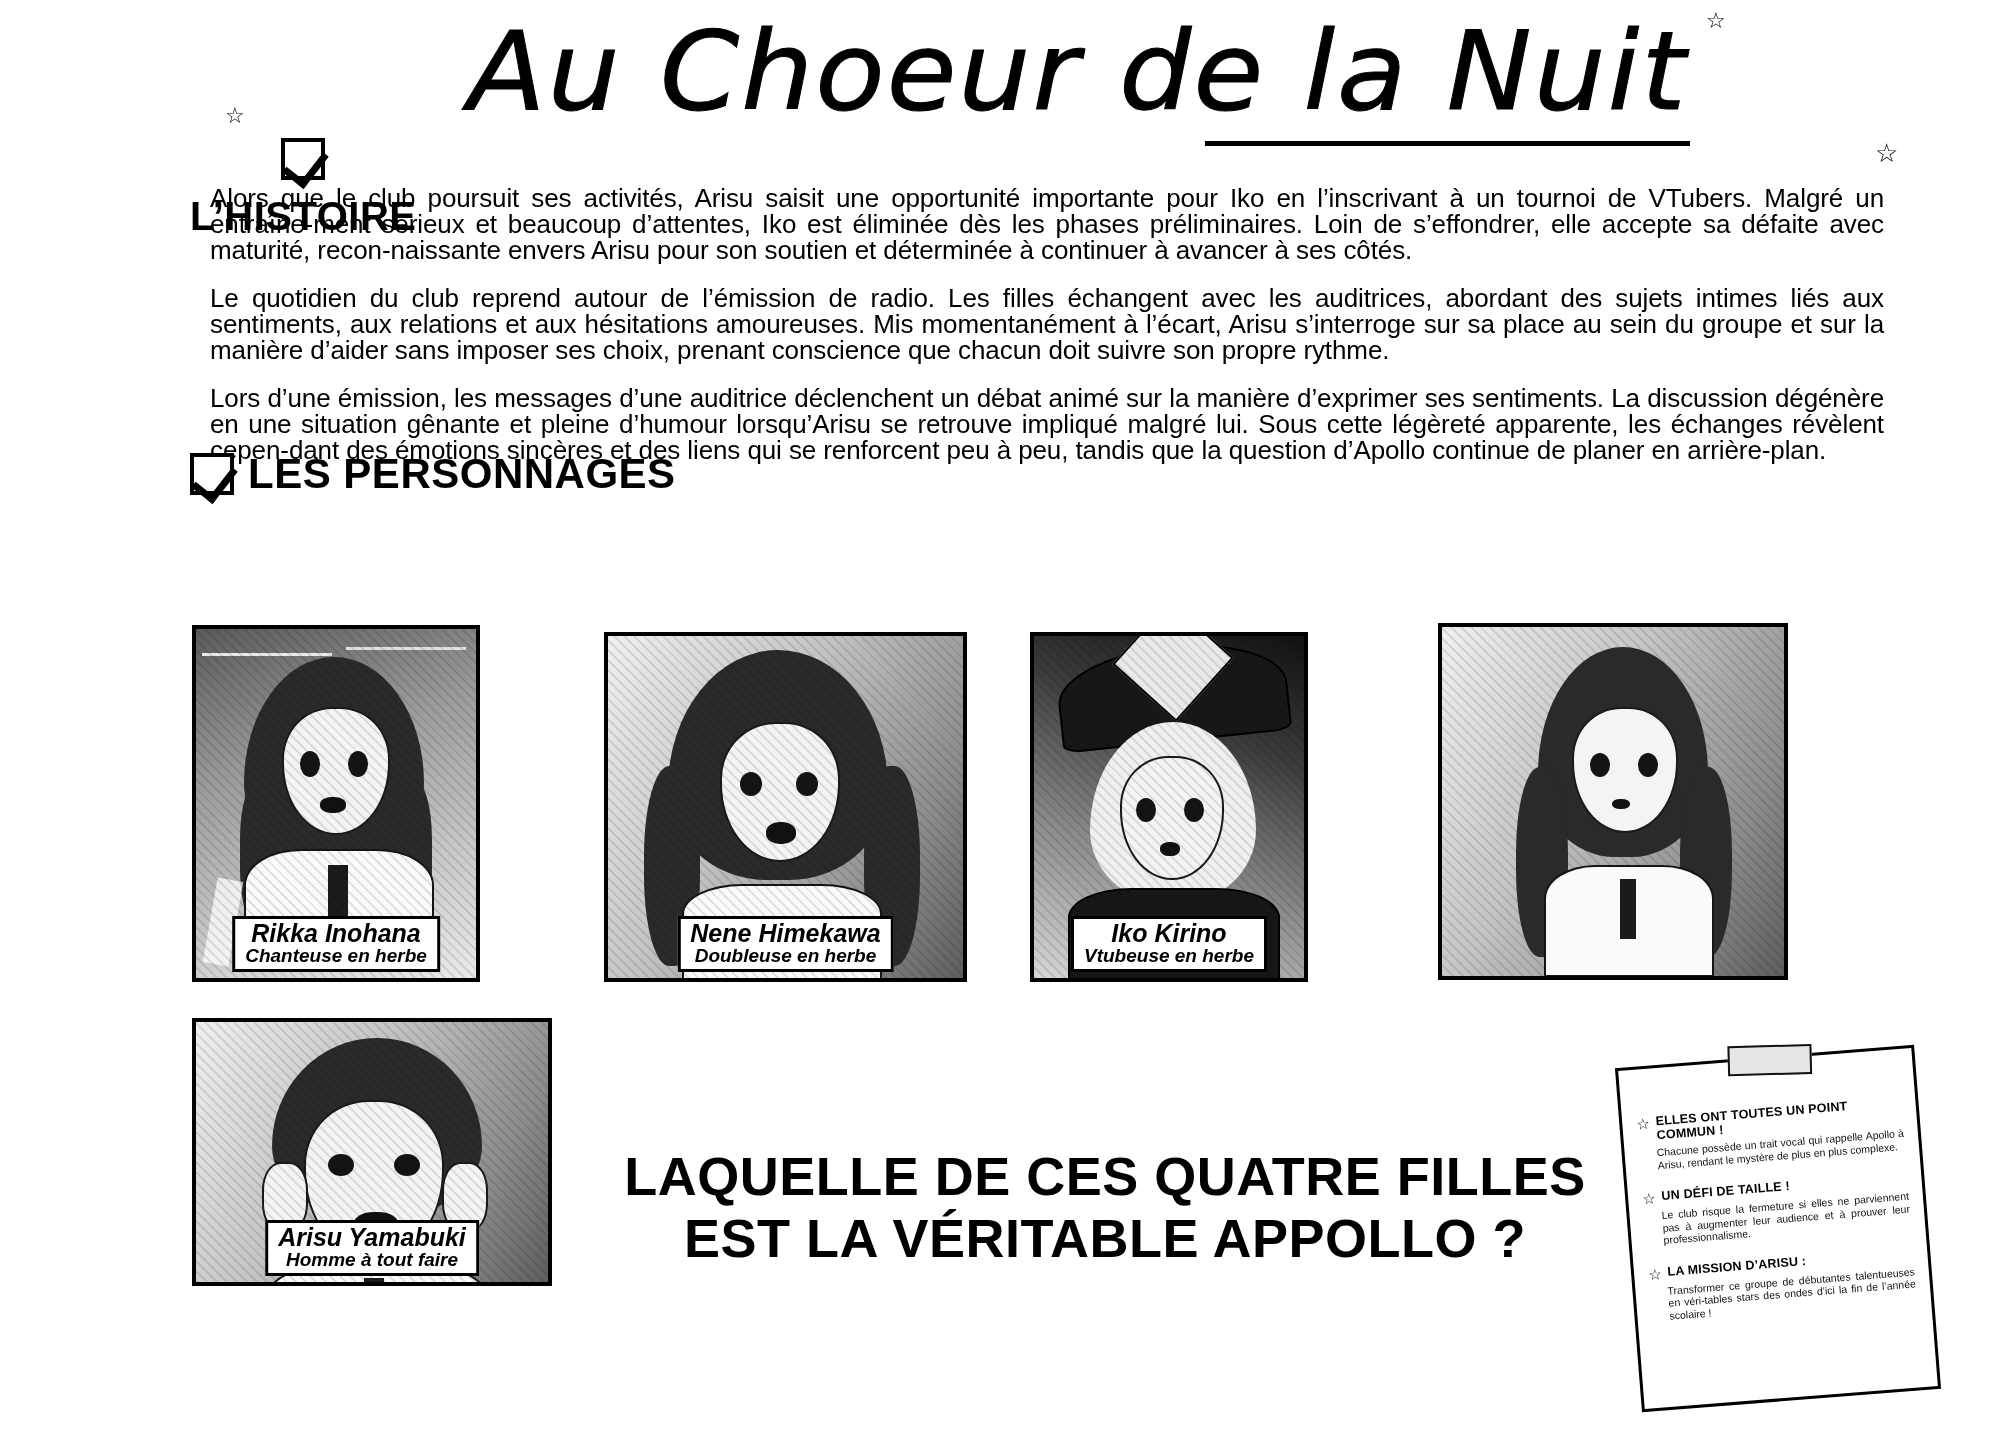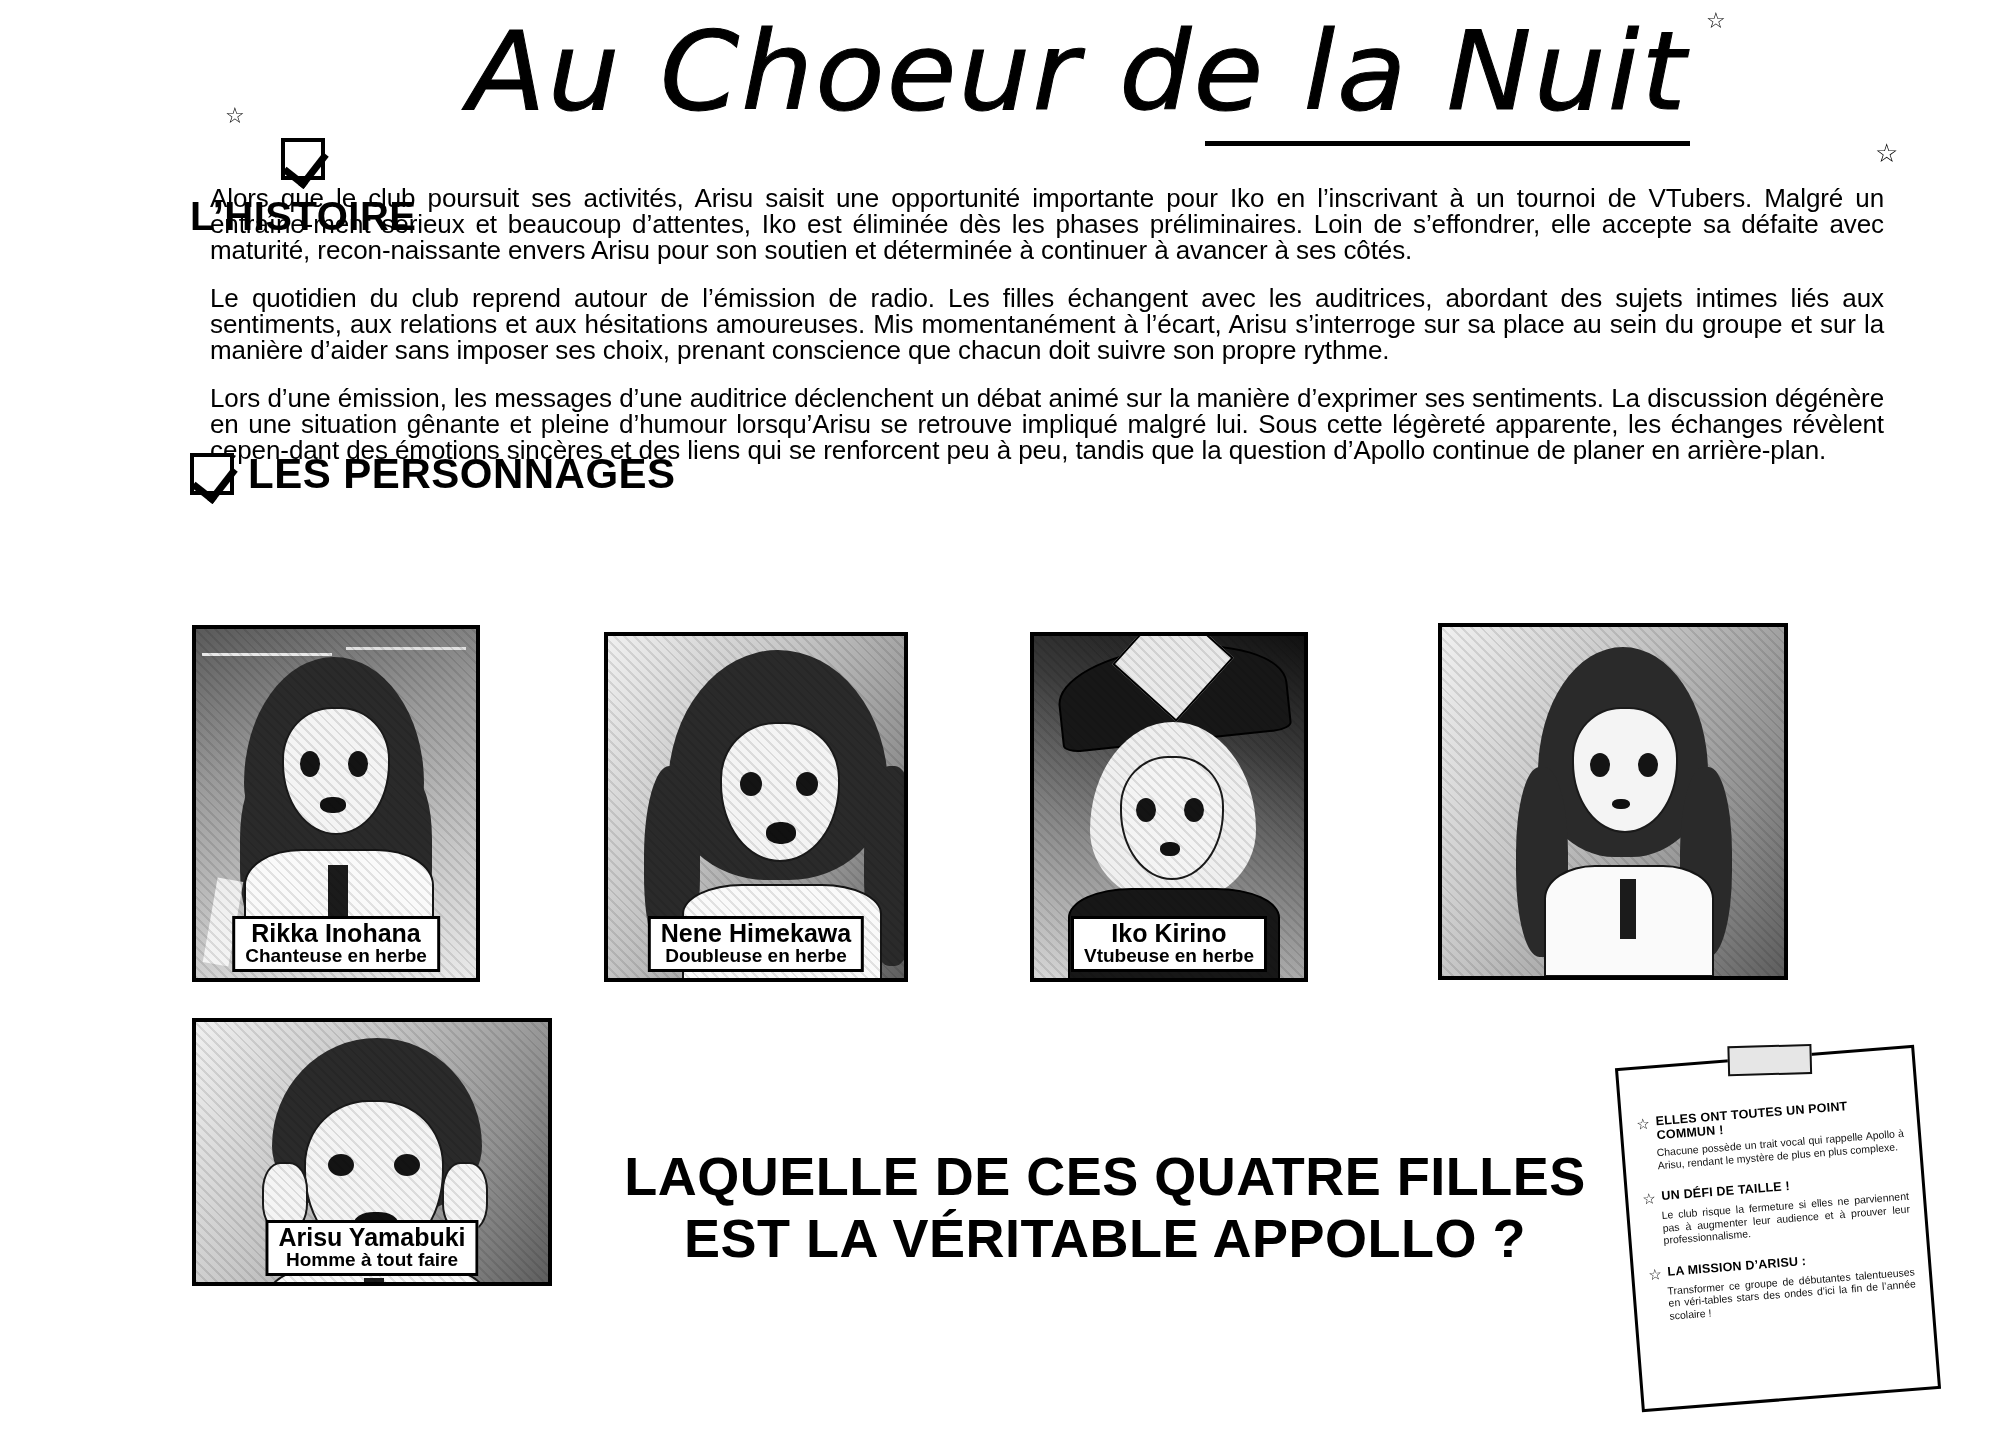--- a/index.html
+++ b/index.html
@@ -103,20 +103,21 @@
     letter-spacing: -0.1px;
   }
   #story p:last-child { margin-bottom: 0; }
 
   
   .card {
     position: absolute;
     border: 4px solid #000;
     background: #cfcfcf;
     overflow: hidden;
+    font-style: italic;
   }
   .card .art {
     position: absolute;
     inset: 0;
     overflow: hidden;
   }
   .nameplate {
     position: absolute;
     left: 50%;
     transform: translateX(-50%);
@@ -137,21 +138,21 @@
   .nameplate .r {
     font-family: "Liberation Sans", sans-serif;
     font-weight: bold;
     font-size: 19px;
     line-height: 20px;
     color: #000;
   }
 
   
   #card-0 { left: 192px; top: 625px; width: 288px; height: 357px; }
-  #card-1 { left: 604px; top: 632px; width: 304px; height: 350px; }
+  #card-1 { left: 604px; top: 632px; width: 363px; height: 350px; }
   #card-2 { left: 1030px; top: 632px; width: 278px; height: 350px; }
   #card-3 { left: 1438px; top: 623px; width: 350px; height: 357px; }
   #card-4 { left: 192px; top: 1018px; width: 360px; height: 268px; }
 
   
   .art .bg {
     position: absolute; inset: 0;
     background: linear-gradient(160deg,#5a5a5a 0%, #9a9a9a 35%, #c8c8c8 70%, #eaeaea 100%);
   }
   .art .bgdark {

